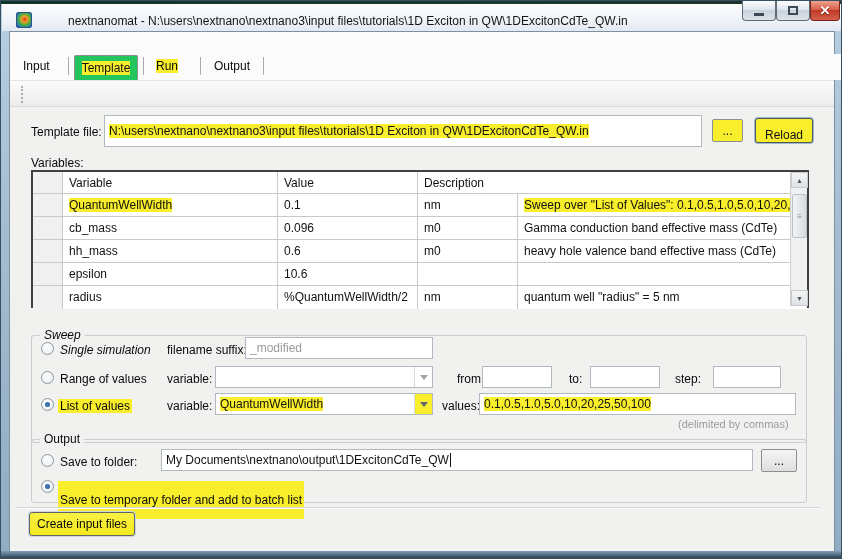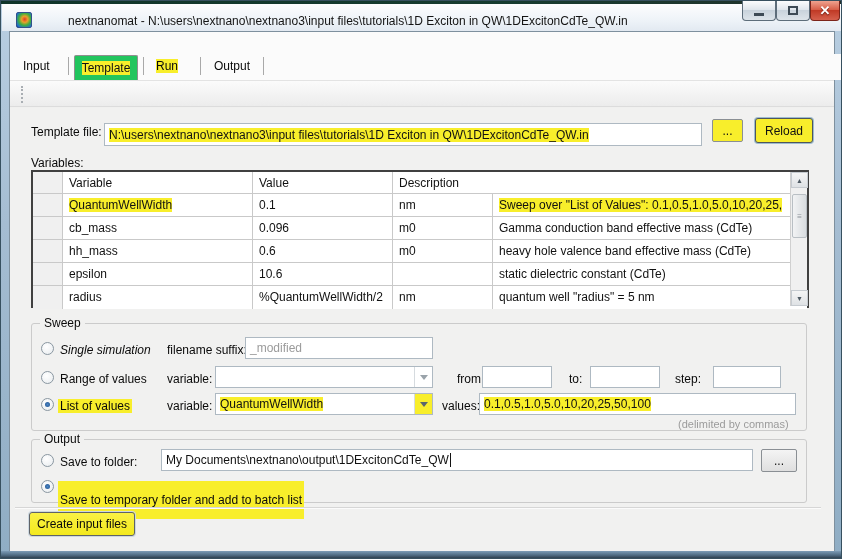--- a/index.html
+++ b/index.html
@@ -31,27 +31,27 @@
   .toolbar { position:absolute; left:9px; top:79px; width:824px; height:27px;
     background:linear-gradient(180deg,#fbfbfb,#ececec); border-top:1px solid #e3e3e3; border-bottom:1px solid #dcdcdc; }
   .grip { position:absolute; left:11px; top:5px; width:3px; height:17px; border-left:2px dotted #a9aeb3; }
   .mainpanel { position:absolute; left:9px; top:107px; width:824px; height:443px; background:#f1f1f0; }
   .label { position:absolute; font-size:12px; color:#0a0a0a; white-space:nowrap; }
   .textbox { position:absolute; background:#fff; border:1px solid #aeb9c2; display:flex; align-items:center; padding:0 4px; overflow:hidden; white-space:nowrap; }
   .graytext { color:#9b9b9b; }
   .btn { position:absolute; display:flex; align-items:center; justify-content:center; border:1px solid #8a8f94; border-radius:2px;
     background:linear-gradient(180deg,#f4f4f4,#dfdfdf); font-size:12px; }
   .btn.yellow { background:#f8ee2b; }
-  .btn.reload { border:1px solid #50565c; box-shadow:0 0 0 1px #9dbbd0; border-radius:3px; }
+  .btn.reload { border:1px solid #50565c; box-shadow:0 0 0 1px #9dbbd0; border-radius:3px;align-items:flex-end; }
   .table { position:absolute; left:30px; top:169px; width:778px; height:138px; border:2px solid #404040; background:#fff; }
   .trow { display:flex; height:23px; border-bottom:1px solid #c9c9c9; background:#fff; }
   .trow.thead { height:22px; }
   .tcell { border-right:1px solid #c9c9c9; padding:4px 0 0 6px; font-size:12px; overflow:hidden; white-space:nowrap; }
   .c-rowhdr { width:30px; background:#f0f0f0; }
-  .c-var { width:190px; } .c-val { width:140px; } .c-unit { width:100px; } .c-desc { flex:1; border-right:none; }
+  .c-var { width:215px; } .c-val { width:140px; } .c-unit { width:100px; } .c-desc { flex:1; border-right:none; }
   .vscroll { position:absolute; right:0; top:0; width:17px; height:134px; background:#f0f0f0; border-left:1px solid #d0d0d0; }
   .sbtn { position:absolute; left:0; width:17px; height:16px; background:linear-gradient(180deg,#f5f5f5,#dfe2e5); border:1px solid #c6cbd0;
     display:flex; align-items:center; justify-content:center; font-size:7px; color:#4e5a63; }
   .sthumb { position:absolute; left:1px; top:22px; width:15px; height:44px; background:linear-gradient(90deg,#f2f3f4,#d8dcdf); border:1px solid #b9bfc4; border-radius:2px;
     display:flex; align-items:center; justify-content:center; font-size:8px; color:#8b9298; letter-spacing:0; }
   .groupbox { position:absolute; border:1px solid #cbcbcb; border-radius:3px; }
   .gtitle { position:absolute; top:-8px; left:8px; background:#f1f1f0; padding:0 4px; font-size:12px; color:#0a0a0a; }
   .radio { position:absolute; width:13px; height:13px; border:1px solid #8a97a1; border-radius:50%;
     background:radial-gradient(circle at 40% 35%, #ffffff, #e7ebee); }
   .radio.checked::after { content:""; position:absolute; left:3px; top:3px; width:5px; height:5px; border-radius:50%;
@@ -112,21 +112,21 @@
     <div class="tabsep" style="left:253px;"></div>
   </div>
 
   <div class="toolbar">
     <div class="grip"></div>
   </div>
 
   <div class="mainpanel"></div>
 
   <div class="label" style="left:30px; top:124px;">Template file:</div>
-  <div class="textbox" style="left:103px; top:122px; width:598px; height:23px;">
+  <div class="textbox" style="left:103px; top:114px; width:598px; height:32px;">
     <span class="hl">N:\users\nextnano\nextnano3\input files\tutorials\1D Exciton in QW\1DExcitonCdTe_QW.in</span>
   </div>
   <div class="btn yellow" style="left:711px; top:118px; width:31px; height:23px;">
     <span>...</span>
   </div>
   <div class="btn yellow reload" style="left:754px; top:117px; width:58px; height:25px;">
     <span>Reload</span>
   </div>
 
   <div class="label" style="left:30px; top:155px;">Variables:</div>
@@ -156,37 +156,36 @@
       <div class="tcell c-var">hh_mass</div>
       <div class="tcell c-val">0.6</div>
       <div class="tcell c-unit">m0</div>
       <div class="tcell c-desc">heavy hole valence band effective mass (CdTe)</div>
     </div>
     <div class="trow">
       <div class="tcell c-rowhdr"></div>
       <div class="tcell c-var">epsilon</div>
       <div class="tcell c-val">10.6</div>
       <div class="tcell c-unit"></div>
-      <div class="tcell c-desc">static dielectric constant (CdTe)</div>
     </div>
     <div class="trow" style="border-bottom:none;">
       <div class="tcell c-rowhdr"></div>
       <div class="tcell c-var">radius</div>
       <div class="tcell c-val">%QuantumWellWidth/2</div>
       <div class="tcell c-unit">nm</div>
       <div class="tcell c-desc">quantum well "radius" = 5 nm</div>
     </div>
     <div class="vscroll">
       <div class="sbtn" style="top:0;">▲</div>
       <div class="sthumb">≡</div>
       <div class="sbtn" style="bottom:0;">▼</div>
     </div>
   </div>
 
-  <div class="groupbox" style="left:30px; top:322px; width:776px; height:108px;">
+  <div class="groupbox" style="left:30px; top:334px; width:776px; height:108px;font-style:italic;">
     <div class="gtitle">Sweep</div>
   </div>
 
   <div class="radio" style="left:40px; top:341px;"></div>
   <div class="label" style="left:59px; top:342px;font-style:italic;">Single simulation</div>
   <div class="label" style="left:166px; top:342px;">filename suffix:</div>
   <div class="textbox" style="left:244px; top:336px; width:188px; height:22px;">
     <span class="graytext">_modified</span>
   </div>
 

